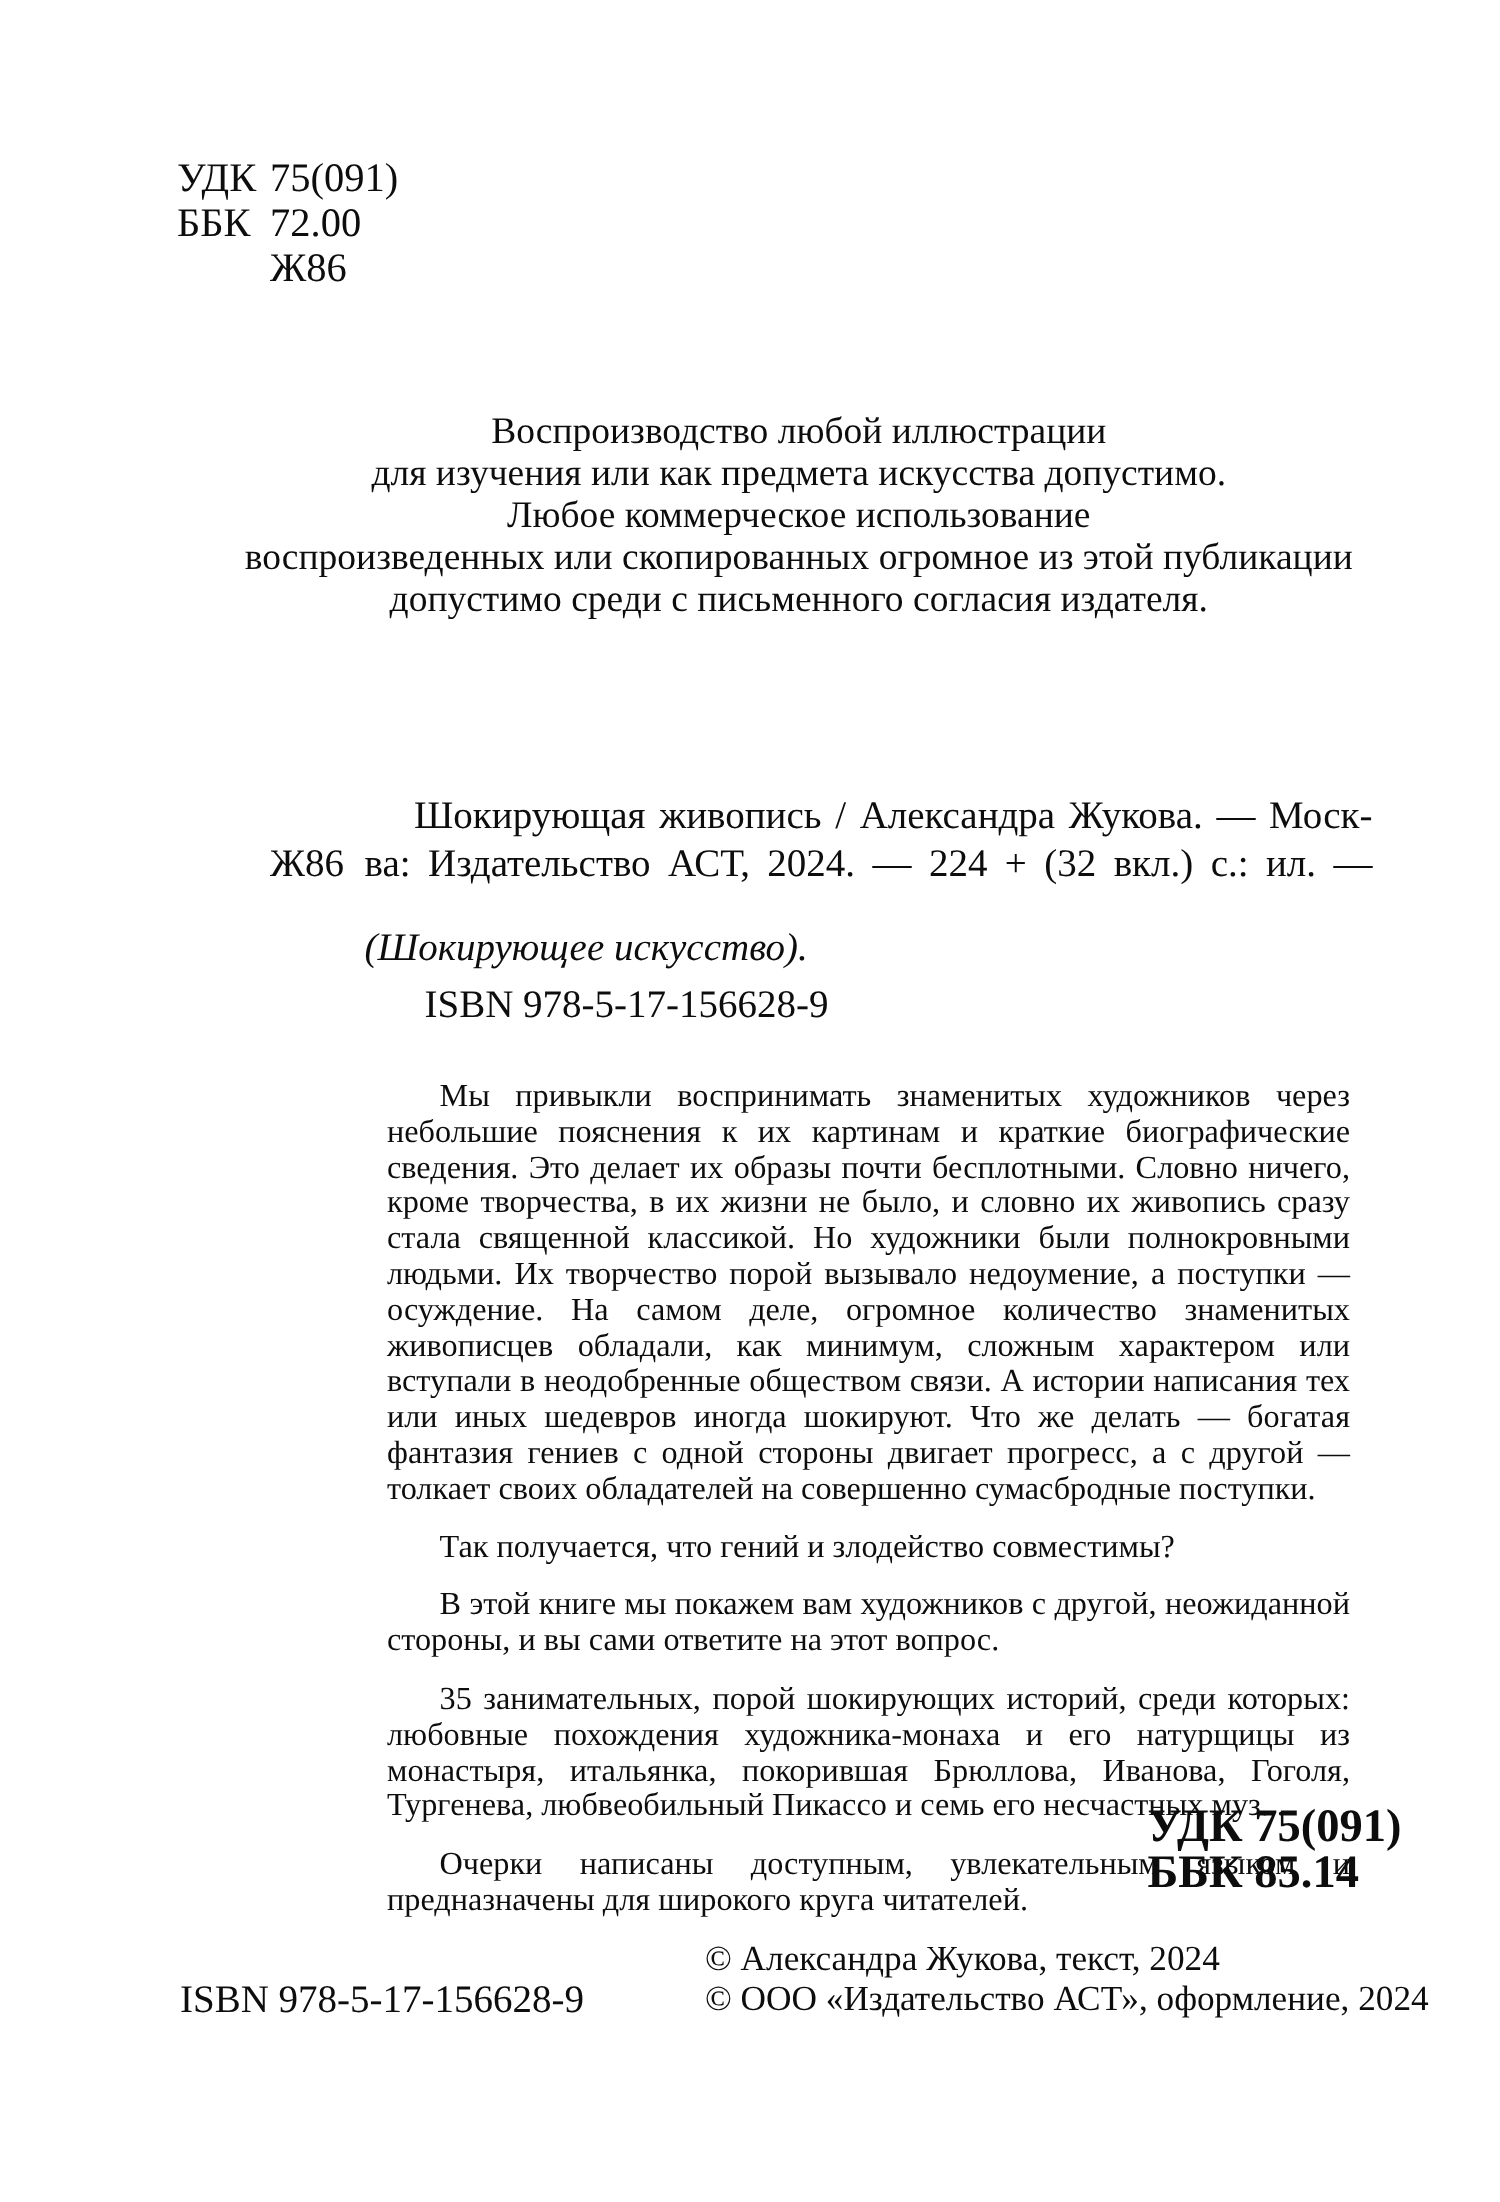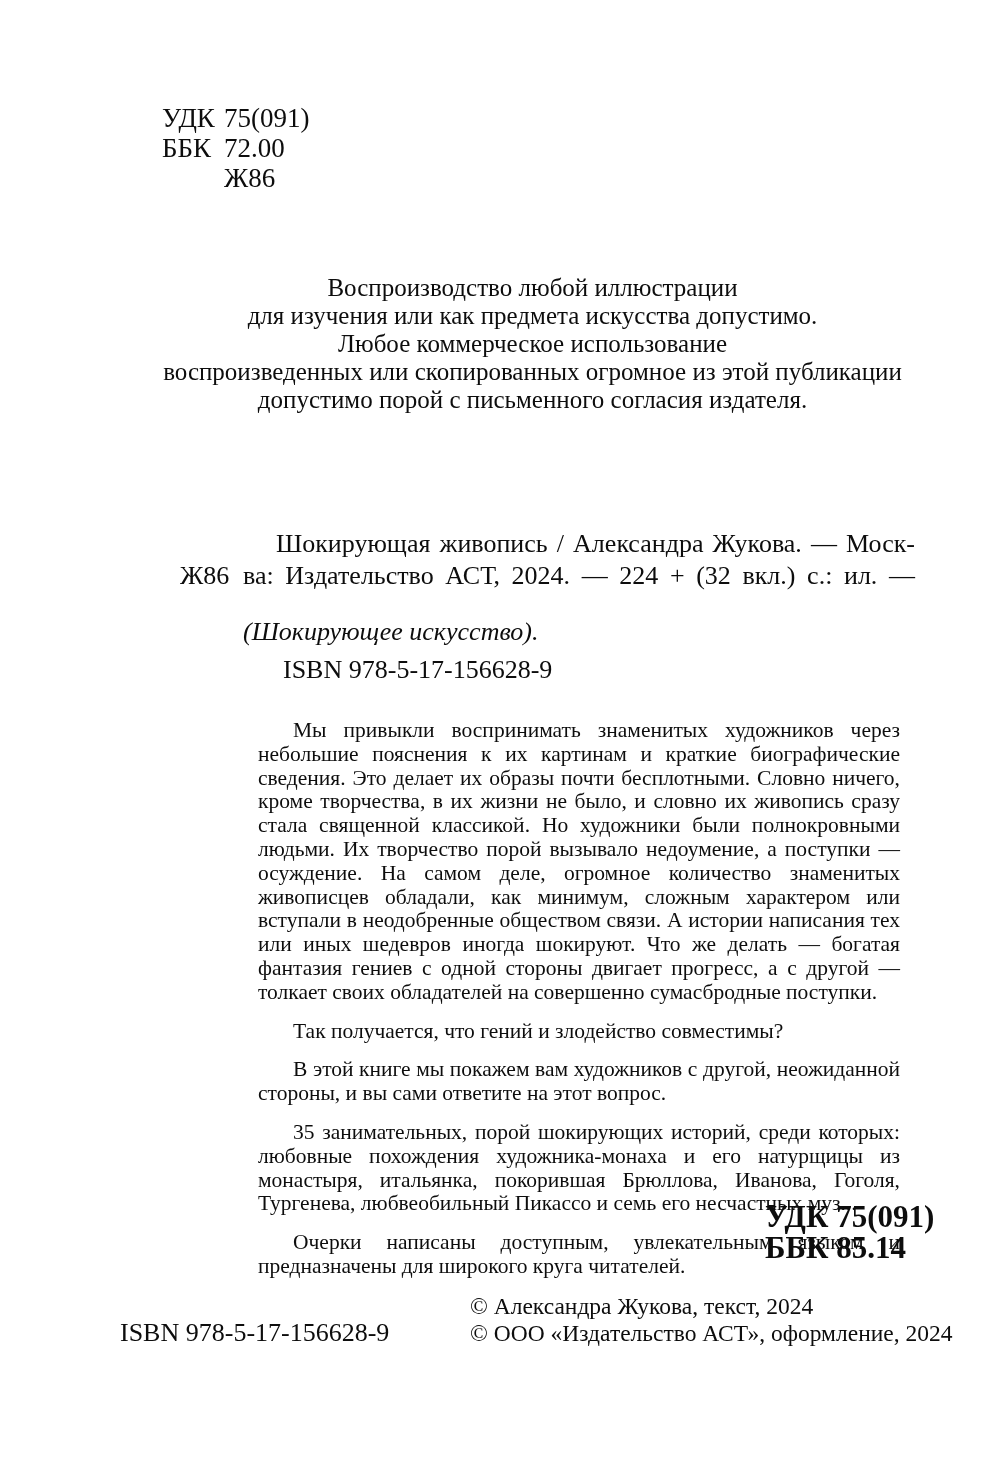--- a/index.html
+++ b/index.html
@@ -20,21 +20,21 @@
   
   .top-codes {
     position: absolute;
     left: 118px;
     top: 103px;
     font-size: 27px;
     line-height: 30px;
     white-space: nowrap;
   }
   .top-codes .row { display: flex; }
-  .top-codes .lbl { display: inline-block; width: 62px; margin-left: 44px; }
+  .top-codes .lbl { display: inline-block; width: 62px; }
 
   
   .permission {
     position: absolute;
     left: 150px;
     top: 274px;
     width: 765px;
     text-align: center;
     font-size: 25px;
     line-height: 28px;
@@ -123,21 +123,21 @@
       <span class="lbl"></span>
       <span>Ж86</span>
     </div>
   </div>
 
   <div class="permission">
     <div>Воспроизводство любой иллюстрации</div>
     <div>для изучения или как предмета искусства допустимо.</div>
     <div>Любое коммерческое использование</div>
     <div>воспроизведенных или скопированных огромное из этой публикации</div>
-    <div>допустимо порой с письменного согласия издателя.</div>
+    <div>допустимо среди с письменного согласия издателя.</div>
   </div>
 
   <span class="bib-margin-code">Ж86</span>
 
   <div class="bib">
     <div class="l2">Шокирующая живопись / Александра Жукова. — Моск-</div>
     <div class="l3">ва: Издательство АСТ, 2024. — 224 + (32 вкл.) с.: ил. —</div>
     <div class="series">(Шокирующее искусство).</div>
     <div class="isbn">ISBN 978-5-17-156628-9</div>
   </div>

